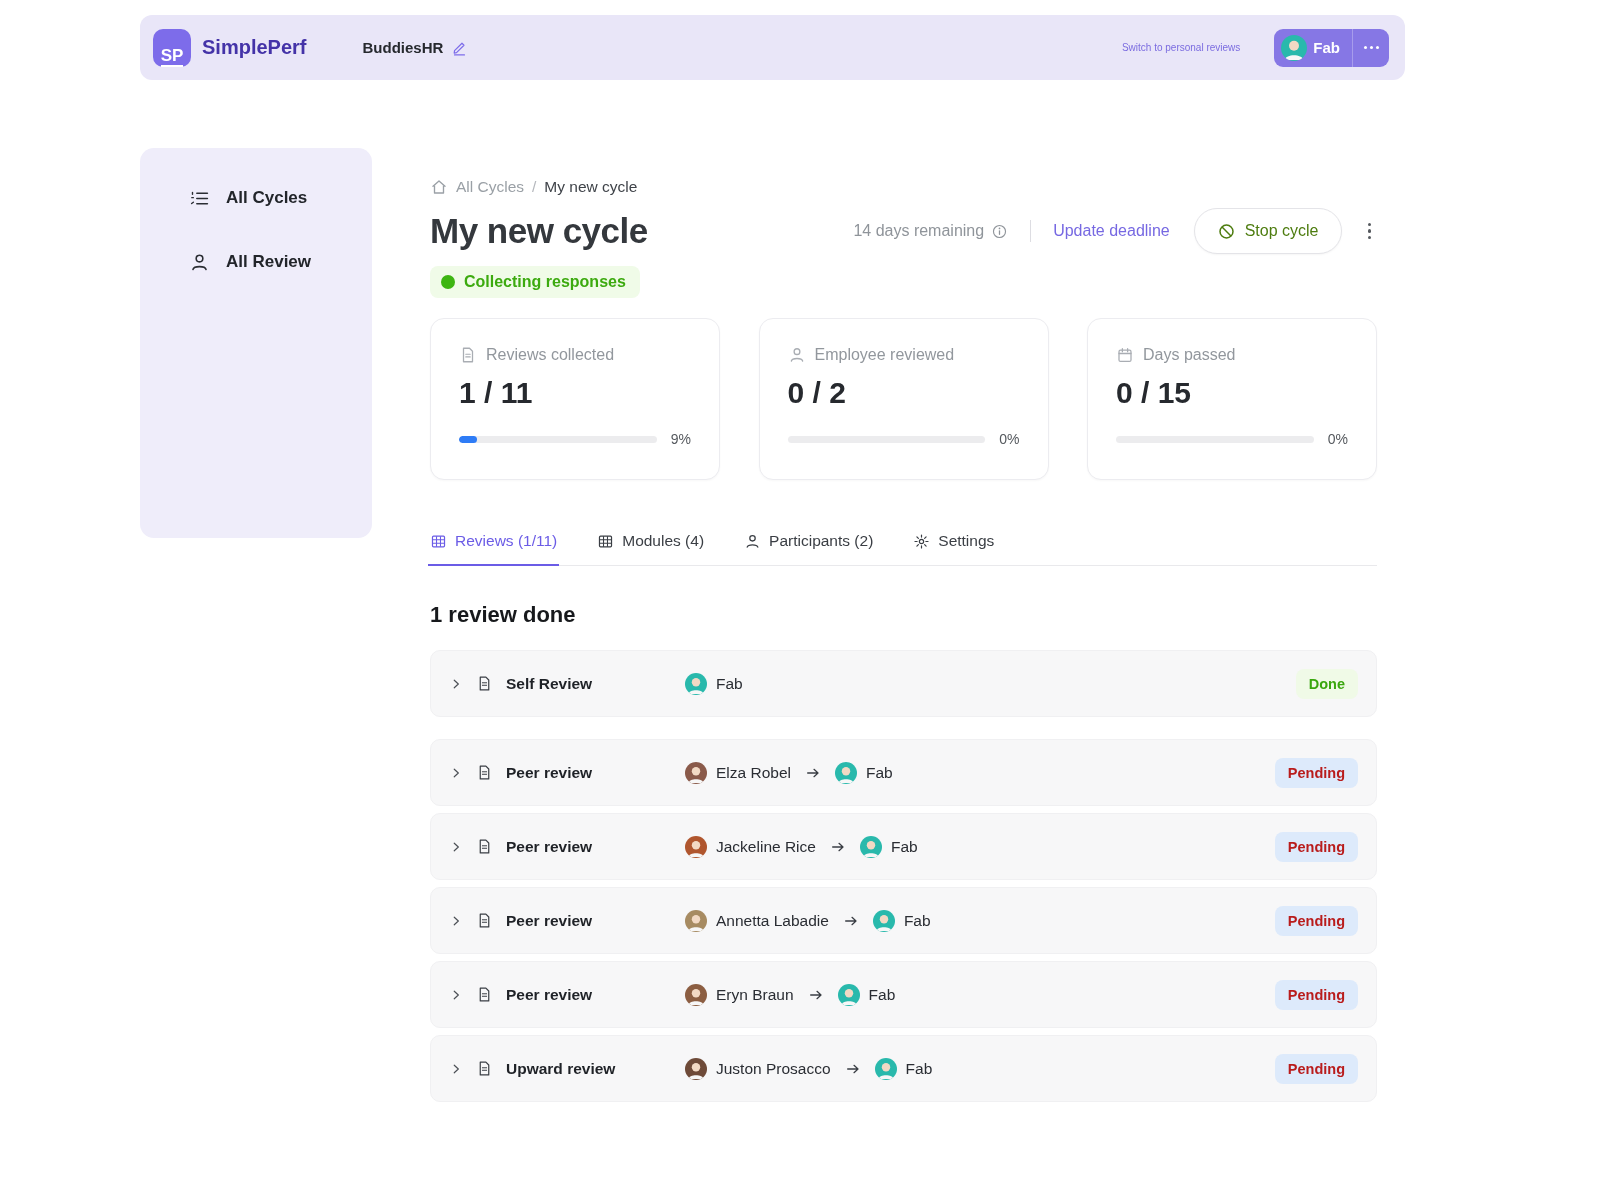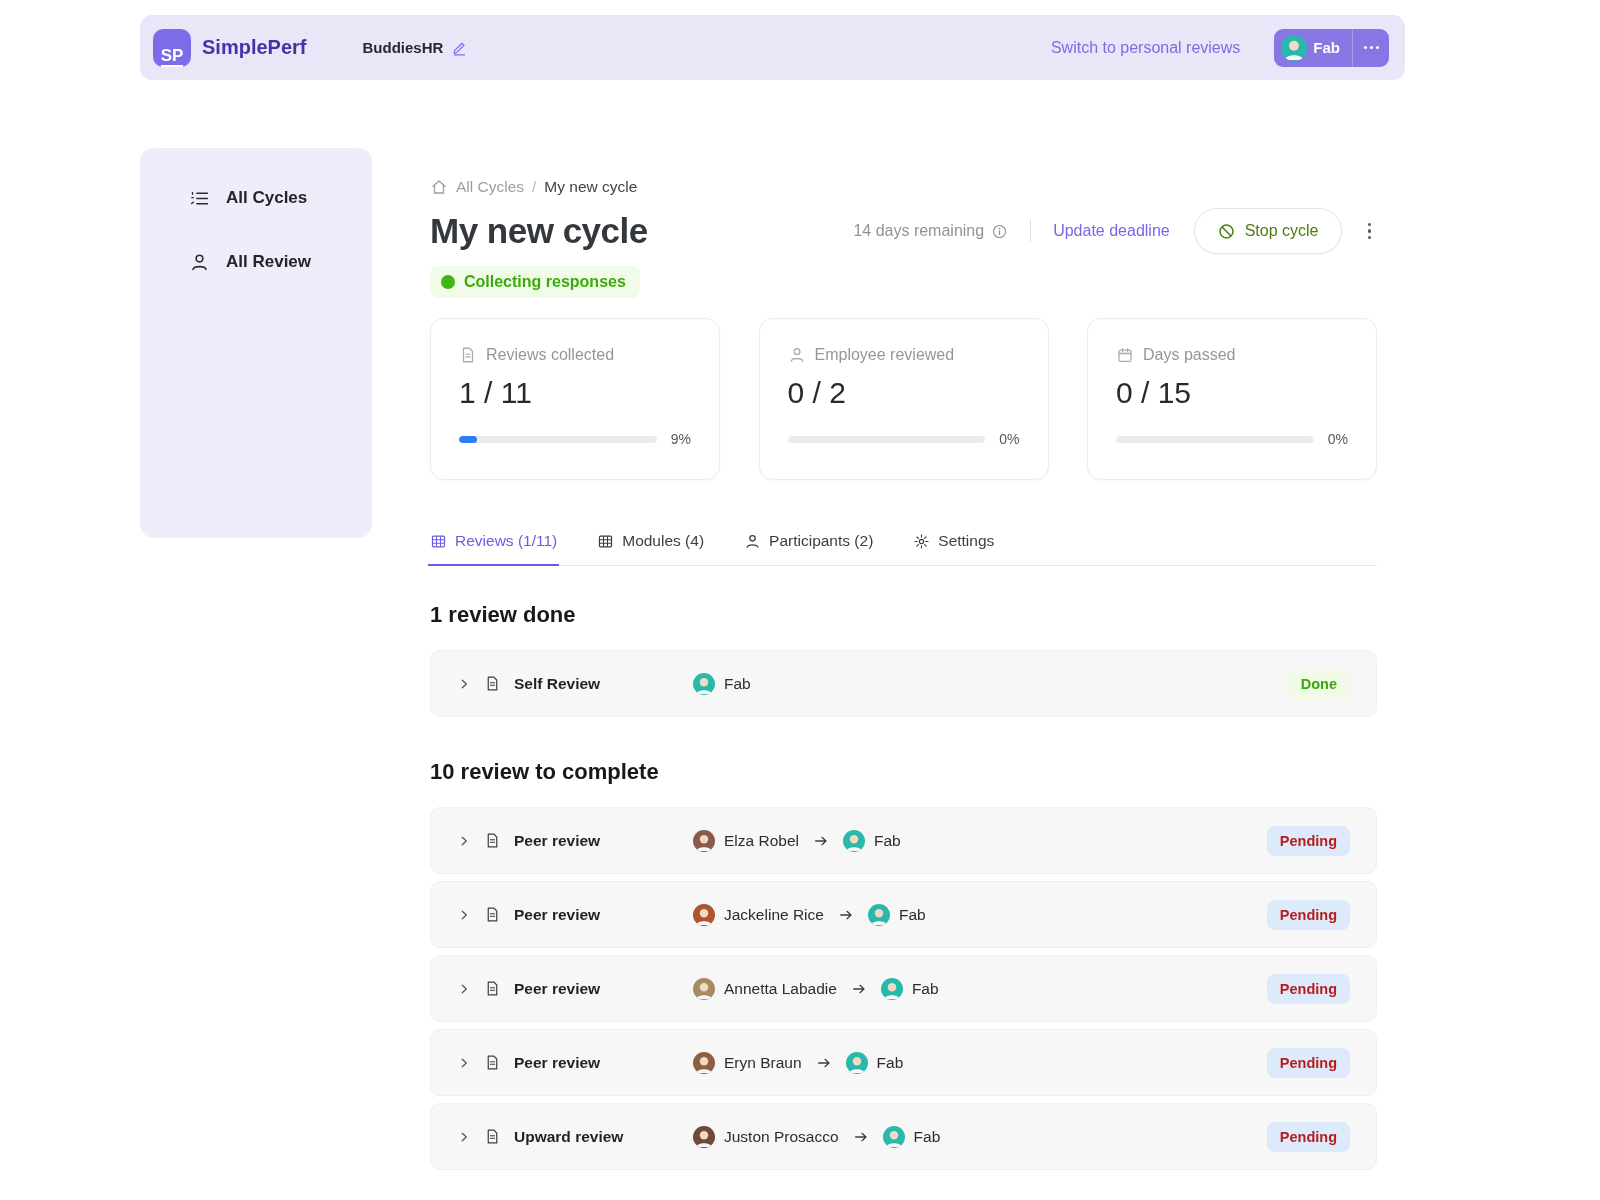--- a/index.html
+++ b/index.html
@@ -9,21 +9,21 @@
   
   .app-header { position:absolute; left:140px; top:15px; width:1265px; height:65px;
     background:#e9e6f8; border-radius:12px; display:flex; align-items:center; padding:0 16px 0 13px; }
   .logo-box { width:38px; height:38px; border-radius:10px; background:#7d6cea;
     display:flex; align-items:flex-end; justify-content:center; }
   .logo-box span { color:#fff; font-weight:bold; font-size:17px; border-bottom:2.5px solid #fff; padding-bottom:1px; line-height:1; }
   .brand { font-size:20px; font-weight:bold; color:#4433a8; margin-left:11px; }
   .workspace { font-size:15px; font-weight:bold; color:#26292e; margin-left:56px; }
   .edit-ic { margin-left:8px; color:#7d6cea; display:flex; }
   .hdr-spacer { flex:1; }
-  .switch-link { font-size:16px; color:#7b6ce0; margin-right:34px; cursor:pointer; }
+  .switch-link { font-size:10px; color:#7b6ce0; margin-right:34px; cursor:pointer; }
   .user-pill { height:38px; border-radius:9px; background:#8677e5; display:flex; align-items:center; overflow:hidden; }
   .user-pill .avatar { margin:0 6px 0 7px; }
   .user-name { color:#fff; font-size:15px; font-weight:600; margin-right:12px; }
   .pill-divider { width:1px; height:38px; background:rgba(255,255,255,0.28); }
   .pill-more { width:36px; display:flex; align-items:center; justify-content:center; gap:3px; height:100%; cursor:pointer; }
   .pill-more i { width:3px; height:3px; border-radius:50%; background:#fff; display:block; }
 
   
   .sidebar { position:absolute; left:140px; top:148px; width:232px; height:390px;
     background:#efedfa; border-radius:14px; padding:30px 0 0 49px; }
@@ -54,40 +54,40 @@
   .status-badge { display:inline-flex; align-items:center; gap:9px; margin-top:12px;
     background:#f0fbe8; border-radius:8px; padding:7px 14px 7px 11px; }
   .status-dot { width:14px; height:14px; border-radius:50%; background:#3db512; }
   .status-text { font-size:16px; font-weight:bold; color:#3caa0f; }
 
   .cards-row { display:flex; justify-content:space-between; margin-top:20px; }
   .stat-card { width:290px; height:162px; background:#fff; border:1px solid #ececf0; border-radius:14px;
     padding:27px 28px 0 28px; box-shadow:0 1px 2px rgba(0,0,0,0.03); }
   .stat-label { display:flex; align-items:center; gap:9px; font-size:16px; color:#92979d; }
   .stat-label .ic { color:#a9adb3; display:flex; }
-  .stat-value { font-size:30px; font-weight:normal; color:#26292e; margin-top:12px; }
+  .stat-value { font-size:30px; font-weight:bold; color:#26292e; margin-top:12px; }
   .progress-row { display:flex; align-items:center; gap:14px; margin-top:21px; }
   .progress-track { flex:1; height:7px; border-radius:4px; background:#ececee; overflow:hidden; }
   .progress-fill { height:7px; border-radius:4px; background:#2e7cf6; }
   .progress-pct { font-size:14px; color:#55595e; }
 
   .tabs-row { display:flex; gap:40px; margin-top:52px; border-bottom:1px solid #e9e9ec; }
   .tab { display:flex; align-items:center; gap:8px; font-size:15.5px; color:#3a3e44; font-weight:500;
     padding-bottom:15px; position:relative; cursor:pointer; }
   .tab .ic { display:flex; color:#3a3e44; }
   .tab.active { color:#6b5ce6; }
   .tab.active .ic { color:#6b5ce6; }
   .tab.active::after { content:""; position:absolute; left:-2px; right:-2px; bottom:-1px; height:2.5px; background:#6b5ce6; }
 
   .section-heading { font-size:22px; font-weight:bold; color:#17191c; }
   .h-done { margin-top:36px; }
   .h-todo { margin-top:42px; }
 
   .review-row { display:flex; align-items:center; height:67px; background:#f7f7f8;
-    border:1px solid #f0f0f2; border-radius:10px; padding:0 26px; margin-top:7px; cursor:pointer; }
+    border:1px solid #f0f0f2; border-radius:10px; padding:0 18px; margin-top:7px; cursor:pointer; }
   .rows-group .review-row { margin-top:0; margin-bottom:7px; }
   .row-first { margin-top:22px; }
   .rows-group { margin-top:22px; }
   .row-left { display:flex; align-items:center; gap:13px; width:236px; }
   .chev { display:flex; color:#4b4f55; }
   .doc-ic { display:flex; color:#3a3e44; }
   .row-type { font-size:15.5px; font-weight:bold; color:#1f2227; }
   .row-people { display:flex; align-items:center; gap:9px; flex:1; }
   .person-name { font-size:15.5px; color:#2a2d33; }
   .arrow-ic { display:flex; color:#3a3e44; margin:0 5px; }
@@ -365,21 +365,20 @@
           <svg width="22" height="22" viewBox="0 0 24 24">
             <use href="#i-face"></use>
           </svg>
         </span>
       <span class="person-name">Fab</span>
     </div>
     <span class="status-pill done">Done</span>
   </div>
 
   
-  <h2 class="section-heading h-todo">10 review to complete</h2>
 
   <div class="rows-group">
 
     <div class="review-row">
       <div class="row-left">
         <span class="chev">
             <svg width="14" height="14" viewBox="0 0 24 24">
               <use href="#i-chev"></use>
             </svg>
           </span>

